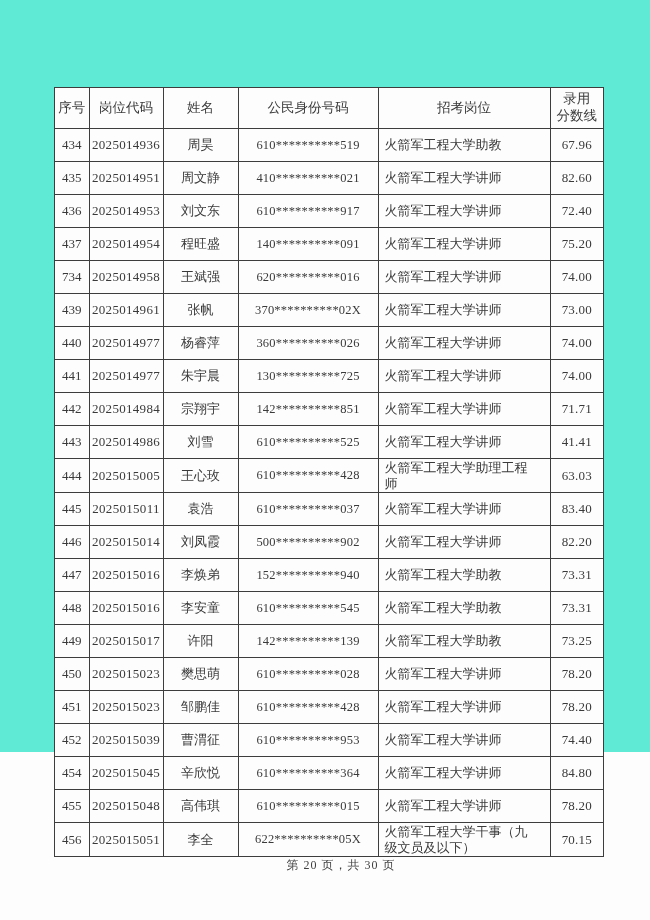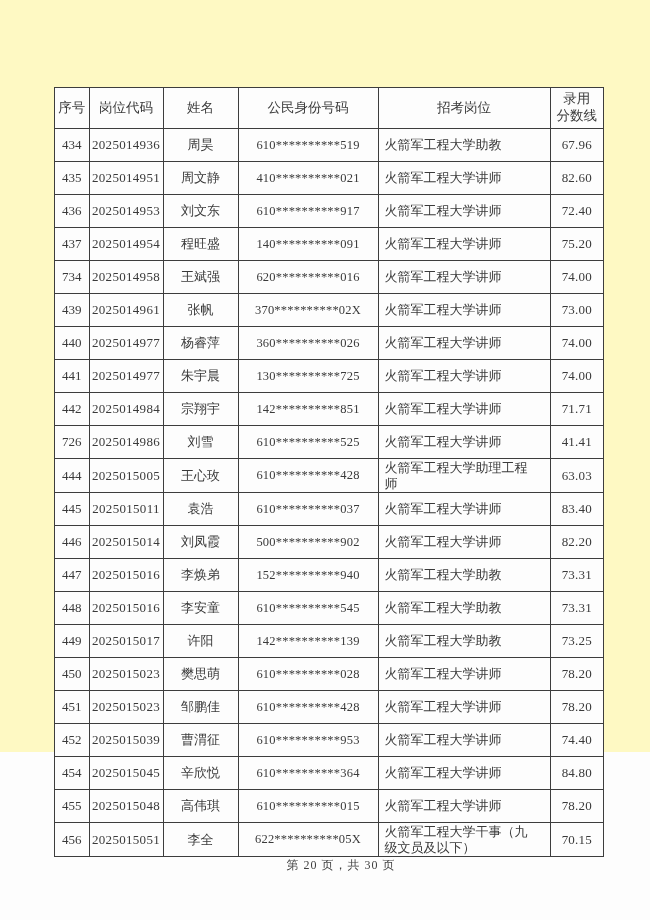--- a/index.html
+++ b/index.html
@@ -3,21 +3,21 @@
 <meta charset="utf-8">
 <style>
   html,body { margin:0; padding:0; }
   body {
     width:650px; height:920px;
     background:#fdfdfd;
     font-family:"Liberation Serif","DejaVu Serif",serif;
     color:#3a3a3a;
     overflow:hidden;
   }
-  .page { position:relative; width:650px; height:752px; background:#fef9c3; }
+  .page { position:relative; width:650px; height:752px; background:#5eead4; }
 
   table.score-table {
     position:absolute; left:54px; top:87px;
     width:549px;
     border-collapse:collapse;
     table-layout:fixed;
     background:#fdfdfd;
   }
   th, td { border:1.5px solid #3d3d3d; overflow:hidden; }
   th {
@@ -144,21 +144,21 @@
         </tr>
         <tr>
           <td class="c0">442</td>
           <td class="c1">2025014984</td>
           <td class="c2">宗翔宇</td>
           <td class="c3">142**********851</td>
           <td class="c4">火箭军工程大学讲师</td>
           <td class="c5">71.71</td>
         </tr>
         <tr>
-          <td class="c0">726</td>
+          <td class="c0">443</td>
           <td class="c1">2025014986</td>
           <td class="c2">刘雪</td>
           <td class="c3">610**********525</td>
           <td class="c4">火箭军工程大学讲师</td>
           <td class="c5">41.41</td>
         </tr>
         <tr>
           <td class="c0">444</td>
           <td class="c1">2025015005</td>
           <td class="c2">王心玫</td>

